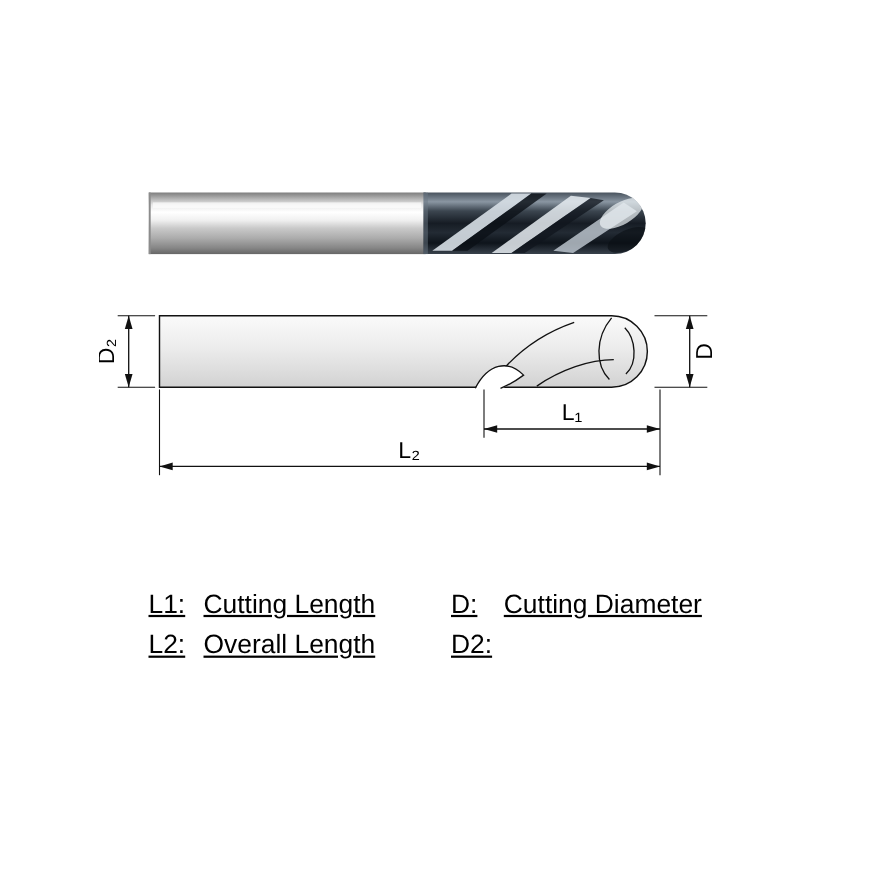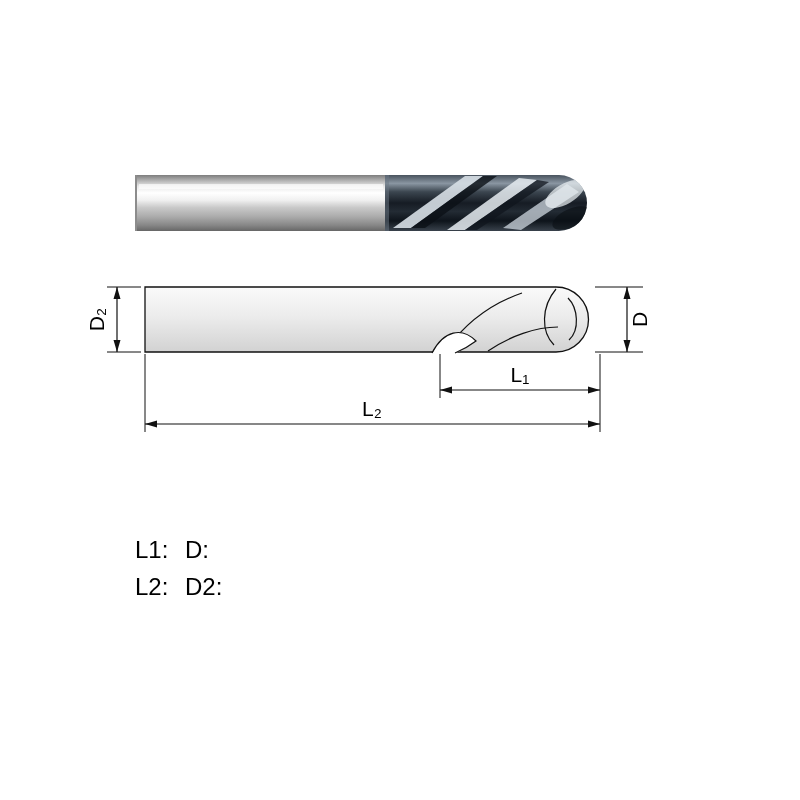--- a/index.html
+++ b/index.html
@@ -3,21 +3,21 @@
 <meta charset="utf-8">
 <style>
   html, body { margin:0; padding:0; background:#ffffff; }
   .canvas {
     position:relative; width:800px; height:800px; background:#ffffff;
     font-family:"Liberation Sans", sans-serif; overflow:hidden;
   }
   .photo   { position:absolute; left:135px; top:172px; }
   .drawing { position:absolute; left:90px;  top:280px; }
 
-  .legend  { position:absolute; left:135px; top:536px; color:#000; }
+  .legend  { position:absolute; left:135px; top:536px; color:#000;text-decoration:underline; }
   .legend-row { display:flex; align-items:baseline; height:37px; font-size:24px; }
   .k1 { width:50px;  }
   .v1 { width:225px; }
   .k2 { width:48px;  }
 
   
   .ol   { fill:url(#bodyGrad); stroke:#111; stroke-width:1.3; }
   .fl   { fill:none; stroke:#111; stroke-width:1.2; }
   .dim  { stroke:#111; stroke-width:1.2; }
   .ext  { stroke:#111; stroke-width:1; }
@@ -132,21 +132,24 @@
         <polygon class="arr" points="55,144 67,140.5 67,147.5"></polygon>
         <polygon class="arr" points="510,144 498,140.5 498,147.5"></polygon>
         <text class="dimlabel" x="282" y="136" text-anchor="middle">L₂</text>
       </g>
     </svg>
   </div>
 
   <div class="legend">
     <div class="legend-row">
       <span class="k1">L1:</span>
+      <span class="v1">Cutting Length</span>
       <span class="k2">D:</span>
+      <span class="v2">Cutting Diameter</span>
     </div>
     <div class="legend-row">
       <span class="k1">L2:</span>
+      <span class="v1">Overall Length</span>
       <span class="k2">D2:</span>
     </div>
   </div>
 
 </div>
 
 </body></html>

